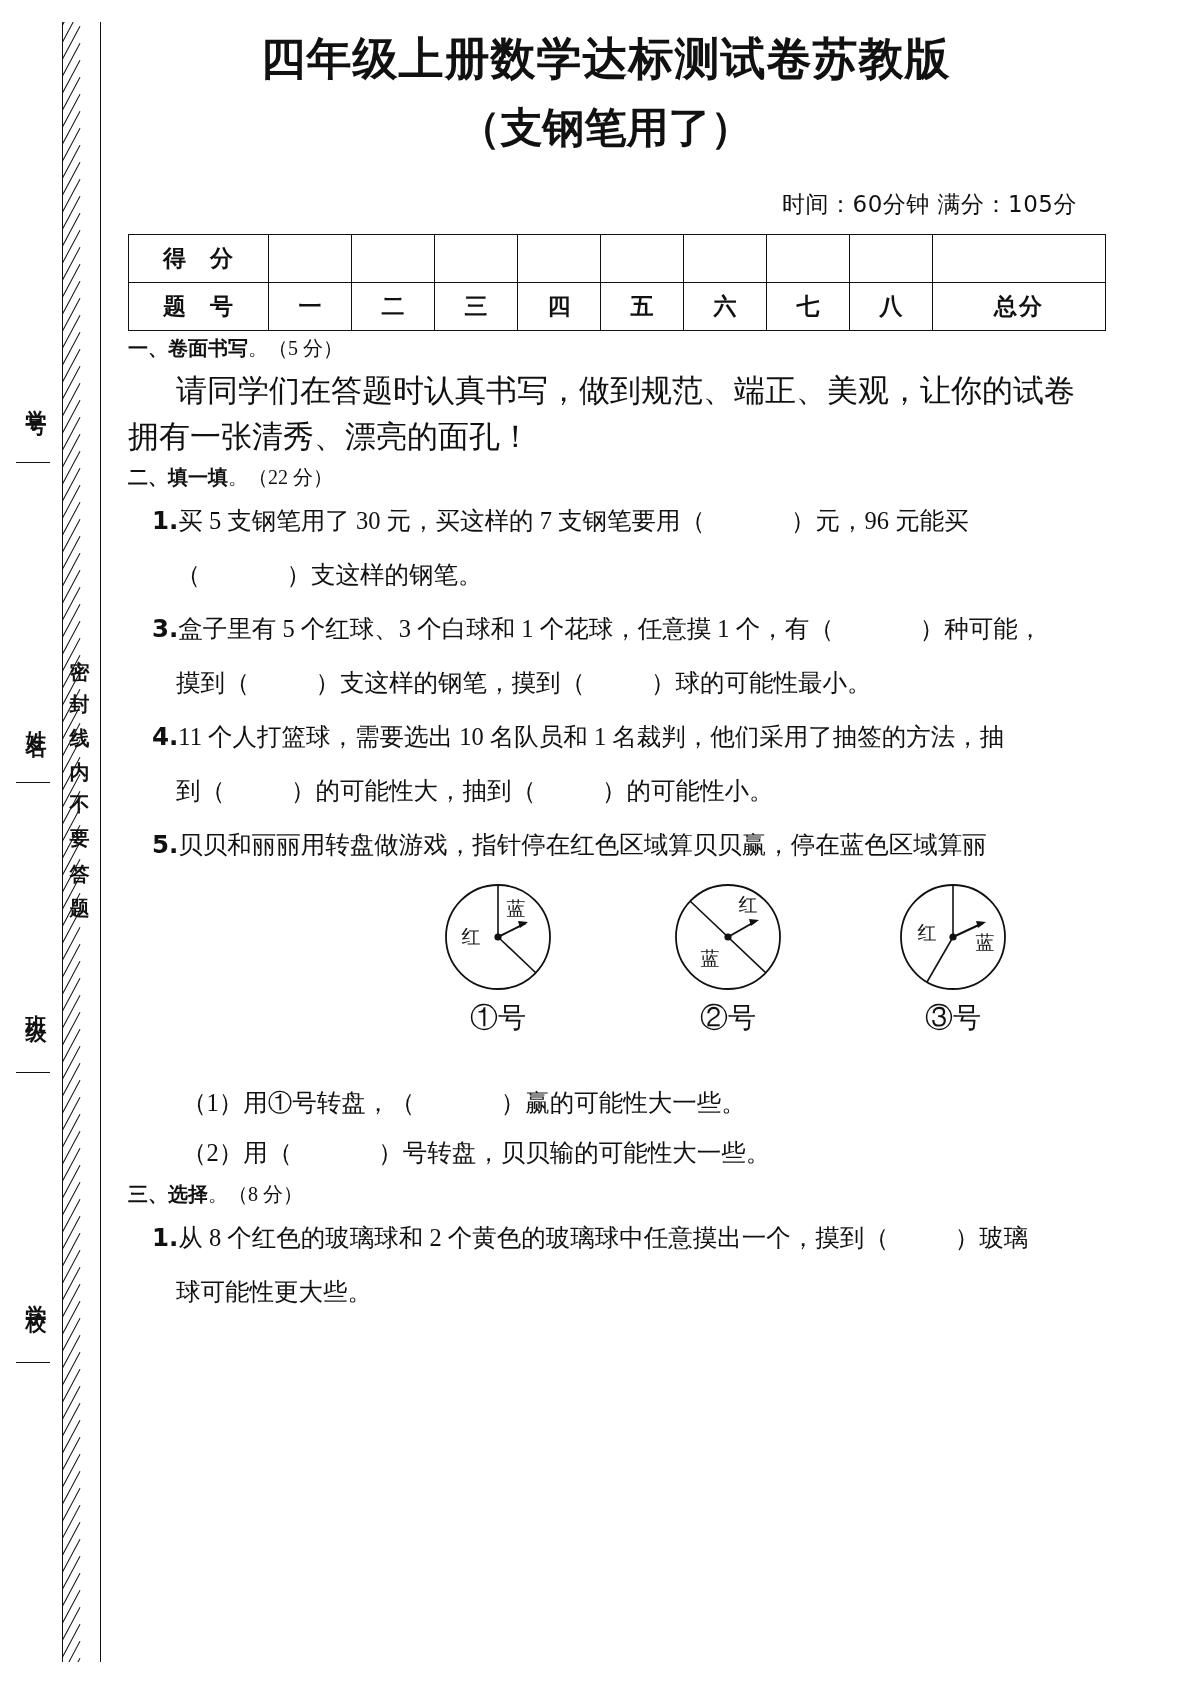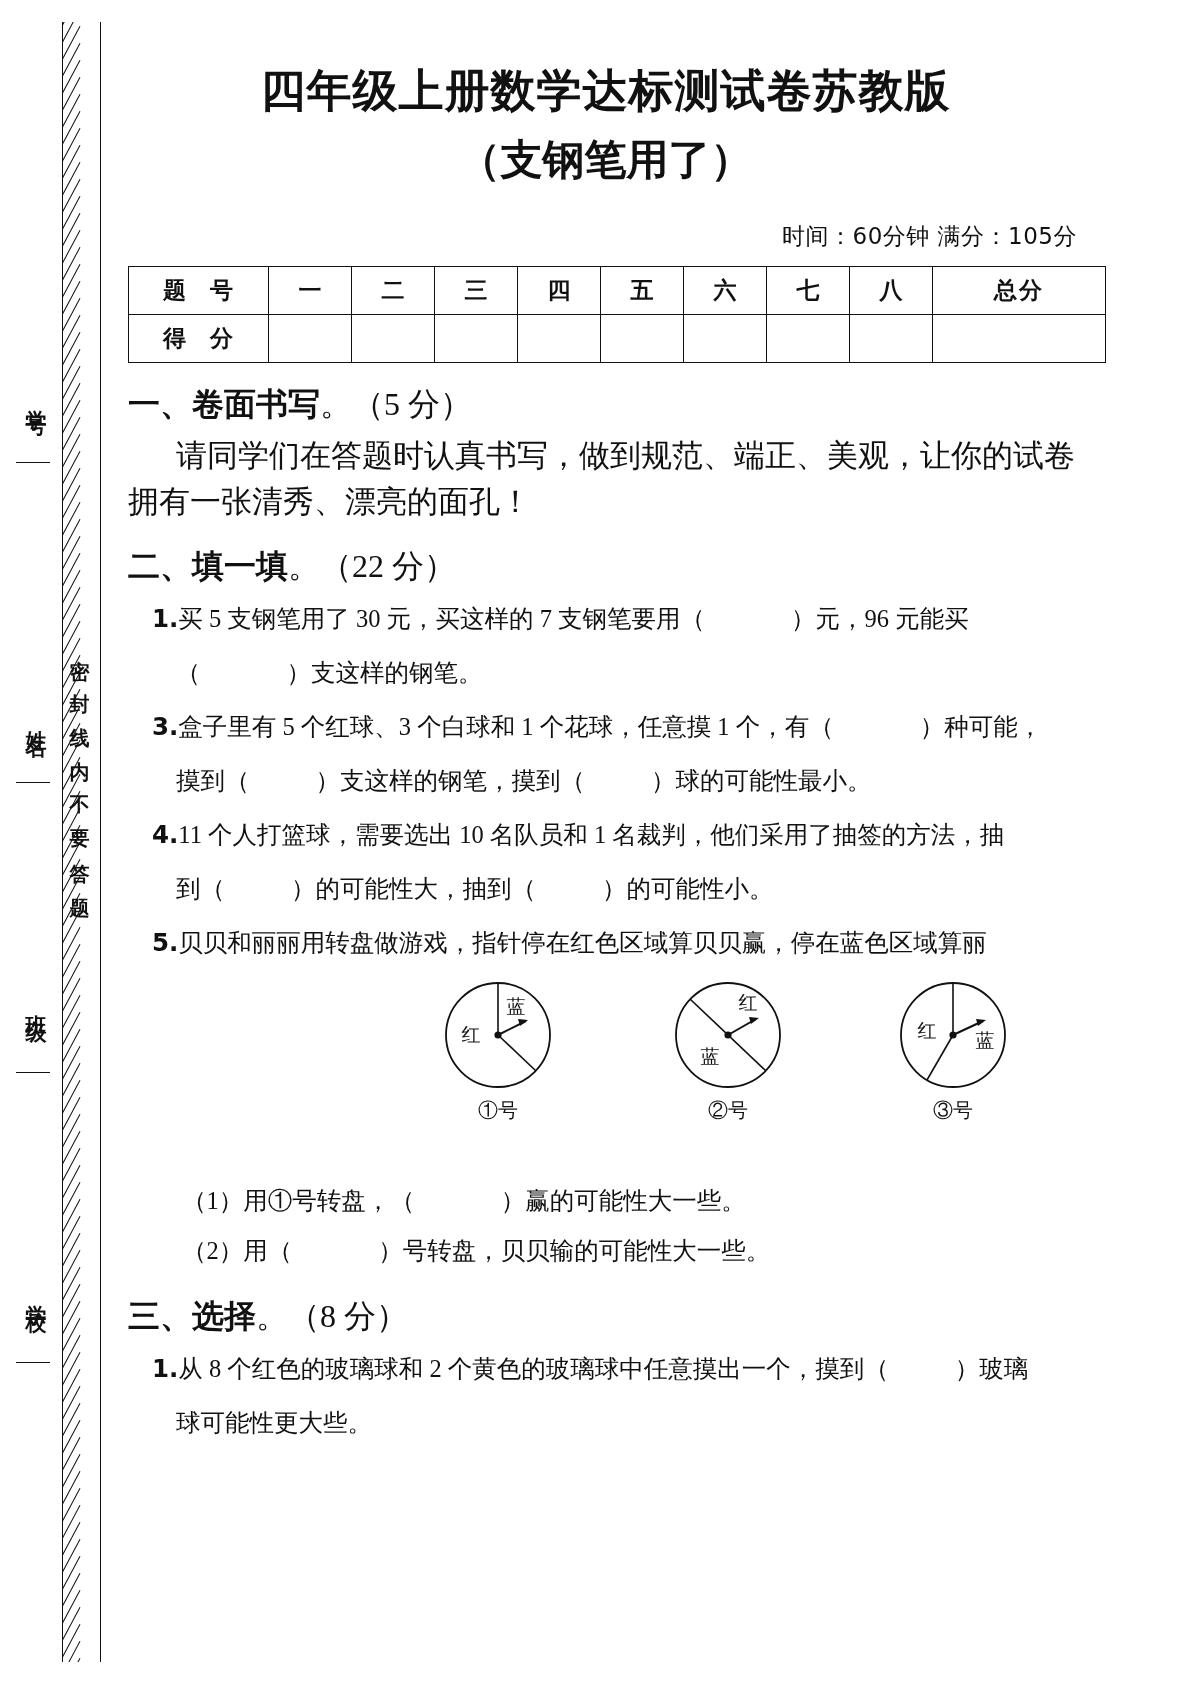--- a/index.html
+++ b/index.html
@@ -95,21 +95,21 @@
     top: 0;
     width: 955px;
   }
 
   .title {
     font-family: "DejaVu Sans", sans-serif;
     font-weight: bold;
     font-size: 45px;
     text-align: center;
     letter-spacing: 1px;
-    margin-top: 68px;
+    margin-top: 36px;
     line-height: 1.0;
   }
   .title2 {
     font-family: "DejaVu Sans", sans-serif;
     font-weight: bold;
     font-size: 42px;
     text-align: center;
     margin-top: 26px;
     line-height: 1.0;
   }
@@ -138,23 +138,23 @@
     font-size: 23px;
     font-weight: 600;
   }
   table.score td.head { width: 130px; letter-spacing: 8px; padding-left: 8px;}
   table.score td.num  { width: 80px; }
   table.score td.total{ width: 170px; letter-spacing: 2px;}
 
   
   .sec {
     font-family: "DejaVu Sans", sans-serif;
-    font-size: 32px;
+    font-size: 20px;
     font-weight: bold;
-    margin-top: 20px;
+    margin-top: 4px;
     letter-spacing: 0px;
   }
   .sec .pts { font-weight: normal; font-family: "Liberation Serif", serif; }
 
   .para {
     font-size: 31px;
     line-height: 46px;
     margin-top: 6px;
     text-indent: 48px;
   }
@@ -182,21 +182,21 @@
     height: 200px;
     margin-top: 8px;
   }
   .spin {
     position: absolute;
     width: 160px;
     text-align: center;
   }
   .spin svg { display: block; margin: 0 auto; }
   .spin .cap {
-    font-size: 20px;
+    font-size: 28px;
     margin-top: 2px;
     font-family: "Liberation Serif", serif;
   }
   .s1 { left: 290px; top: 0; }
   .s2 { left: 520px; top: 0; }
   .s3 { left: 745px; top: 0; }
   text.lbl {
     font-family: "DejaVu Sans", sans-serif;
     font-size: 19px;
     fill: #111;
@@ -321,42 +321,42 @@
 
 <div class="page">
 
   <div class="title">四年级上册数学达标测试卷苏教版</div>
   <div class="title2">（支钢笔用了）</div>
   <div class="meta">时间：60分钟  满分：105分</div>
 
   <table class="score">
     <tbody>
         <tr>
+      <td class="head">得 分</td>
+      <td class="num"></td>
+      <td class="num"></td>
+      <td class="num"></td>
+      <td class="num"></td>
+      <td class="num"></td>
+      <td class="num"></td>
+      <td class="num"></td>
+      <td class="num"></td>
+      <td class="total"></td>
+    </tr>
+    <tr>
       <td class="head">题 号</td>
       <td class="num">一</td>
       <td class="num">二</td>
       <td class="num">三</td>
       <td class="num">四</td>
       <td class="num">五</td>
       <td class="num">六</td>
       <td class="num">七</td>
       <td class="num">八</td>
       <td class="total">总分</td>
-    </tr>
-    <tr>
-      <td class="head">得 分</td>
-      <td class="num"></td>
-      <td class="num"></td>
-      <td class="num"></td>
-      <td class="num"></td>
-      <td class="num"></td>
-      <td class="num"></td>
-      <td class="num"></td>
-      <td class="num"></td>
-      <td class="total"></td>
     </tr>
   </tbody>
     </table>
 
   <div class="sec"><span>一、卷面书写</span><span class="pts">。（5 分）</span></div>
   <div class="para">请同学们在答题时认真书写，做到规范、端正、美观，让你的试卷拥有一张清秀、漂亮的面孔！</div>
 
   <div class="sec"><span>二、填一填</span><span class="pts">。（22 分）</span></div>
 
   <div class="q">

